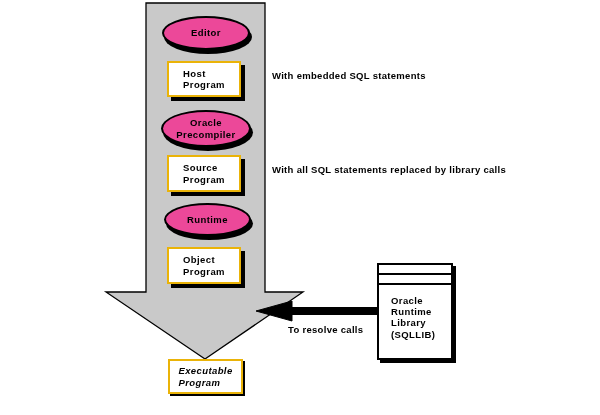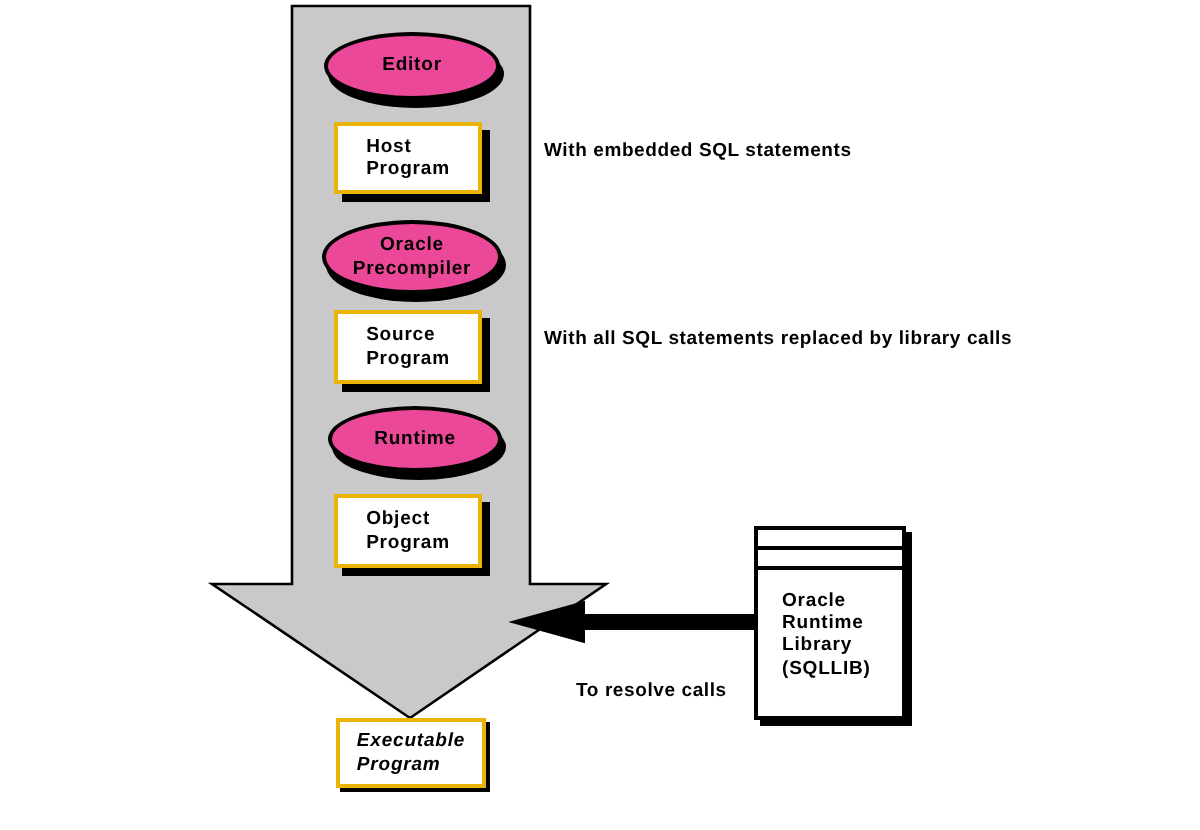--- a/index.html
+++ b/index.html
@@ -113,21 +113,21 @@
 
   <div class="rect-node small-shadow" style="left:168px; top:359px; width:75px; height:35px;font-style:italic;">
     <span class="node-label">Executable
 Program</span>
   </div>
 
   <div class="annotation" style="left:272px; top:164px;">With all SQL statements replaced by library calls</div>
 
   <div class="annotation" style="left:272px; top:70px;">With embedded SQL statements</div>
 
-  <div class="annotation" style="left:288px; top:340px;">To resolve calls</div>
+  <div class="annotation" style="left:288px; top:324px;">To resolve calls</div>
 
   <div id="runtime-library-box">
     <div class="rl-header-row"></div>
     <div class="rl-header-row"></div>
     <div id="runtime-library-label" class="node-label">Oracle
 Runtime
 Library
 (SQLLIB)</div>
   </div>
 

